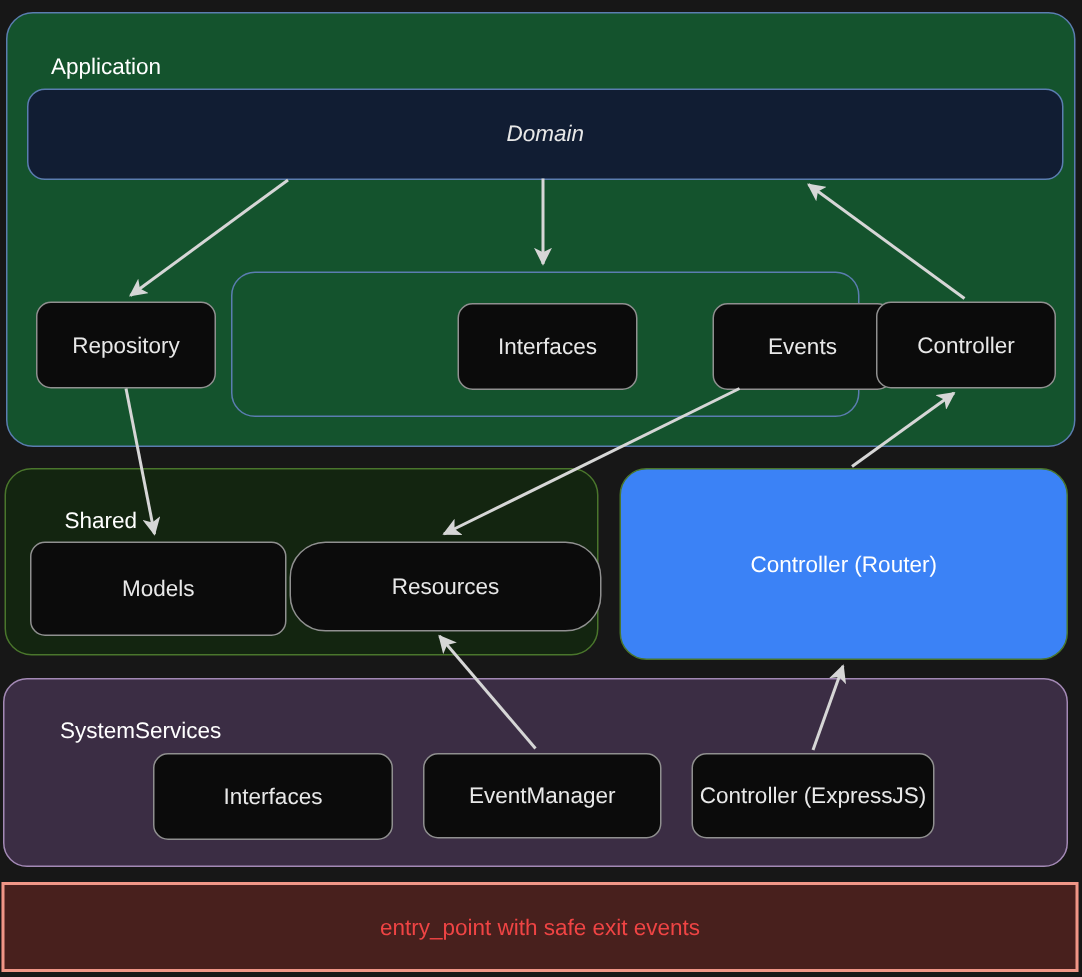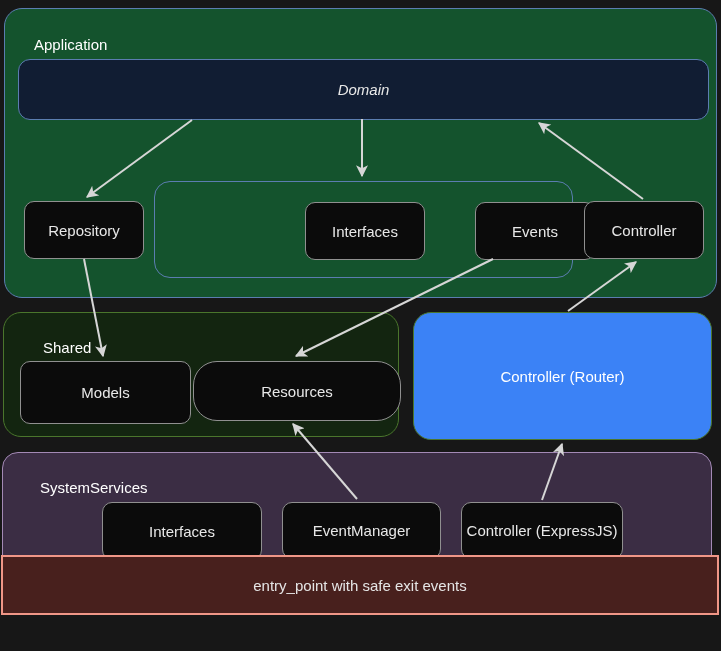--- a/index.html
+++ b/index.html
@@ -95,28 +95,28 @@
     background: #3b2d44;
     border-color: #a389b5;
     border-radius: 16px;
   }
   .sys-label { left: 37px; top: 26px; }
   .connections-node  { left: 99px;  top: 49px; width: 160px; height: 58px; }
   .eventmanager-node { left: 279px; top: 49px; width: 159px; height: 57px; }
   .express-node      { left: 458px; top: 49px; width: 162px; height: 57px; }
   
   .entry-bar {
-    left: 1px; top: 555px; width: 718px; height: 60px;
+    left: 1px; top: 588px; width: 718px; height: 60px;
     background: #48201d;
     border: 2px solid #f09687;
     border-radius: 0;
     display: flex;
     align-items: center;
     justify-content: center;
-    color: #e5e5e5;
+    color: #ef4444;
     font-size: 15px;
   }
   
   .edges-layer {
     position: absolute;
     left: 0; top: 0;
     width: 721px; height: 651px;
     pointer-events: none;
   }
 </style>

